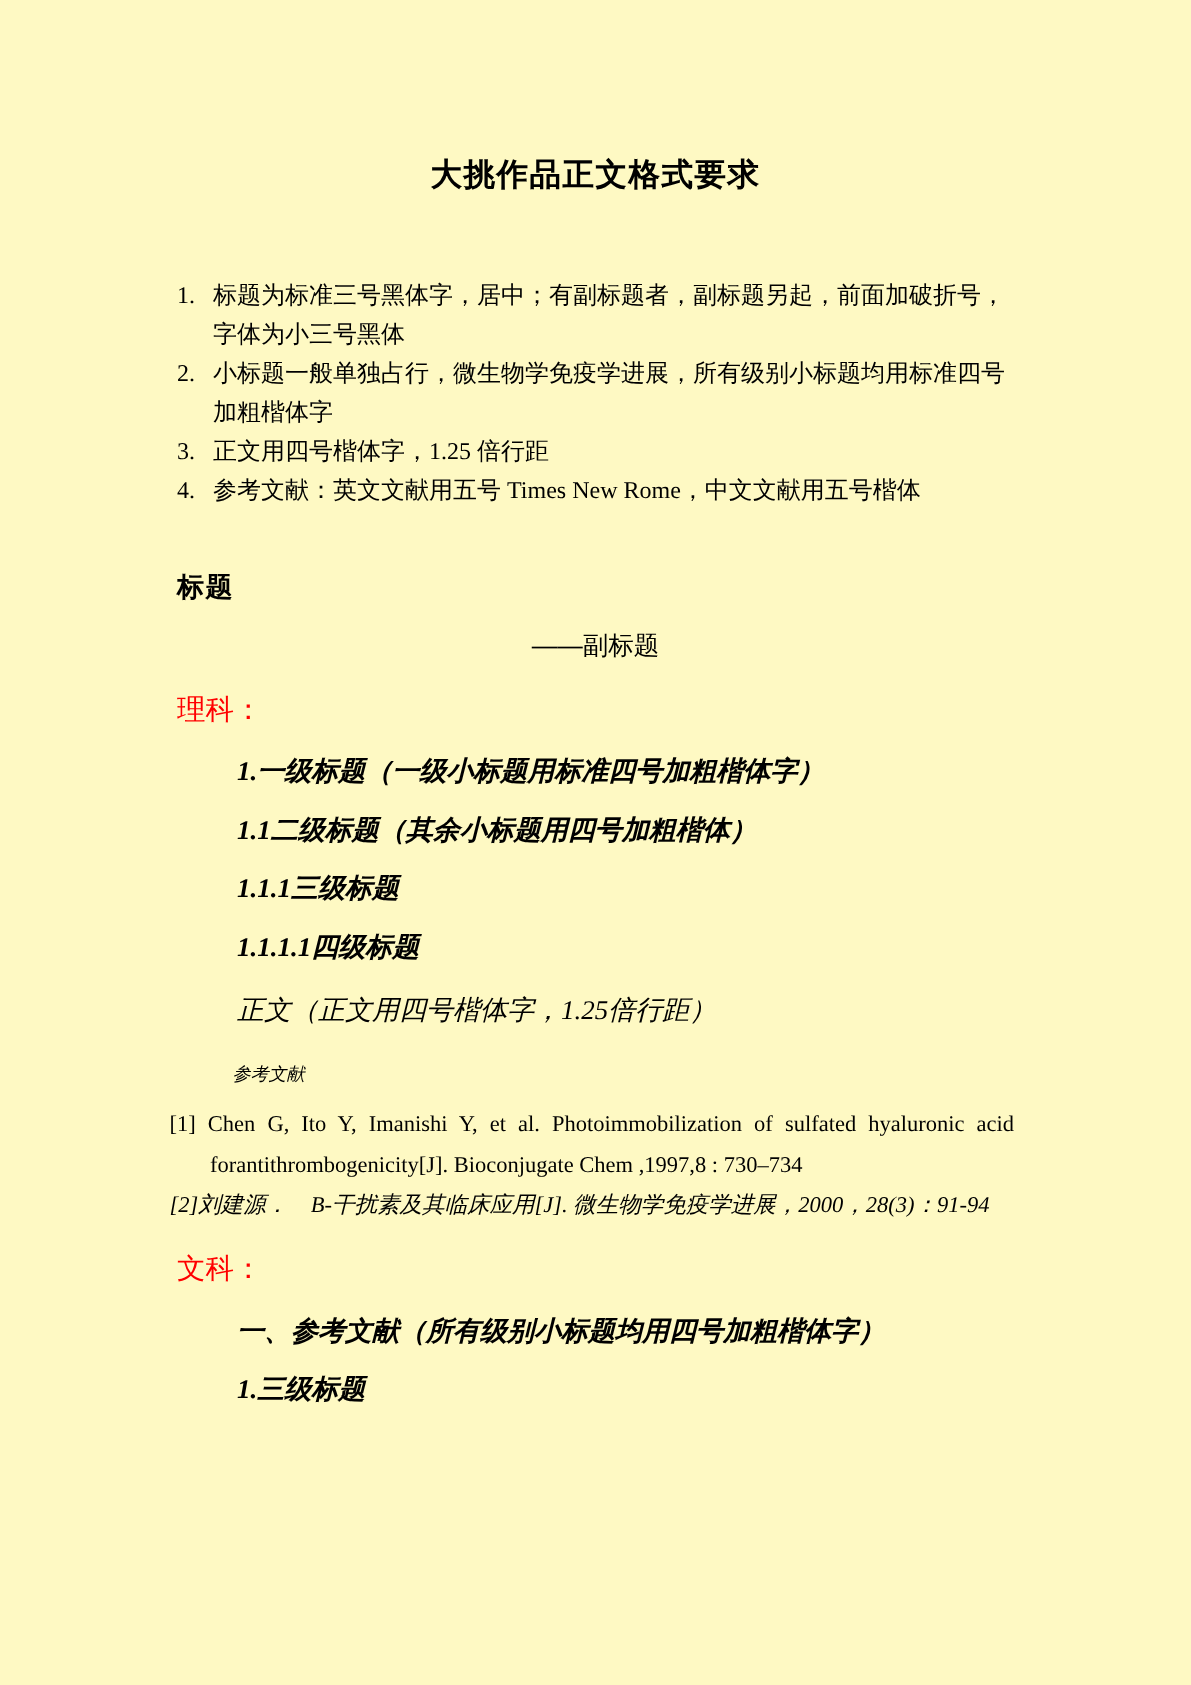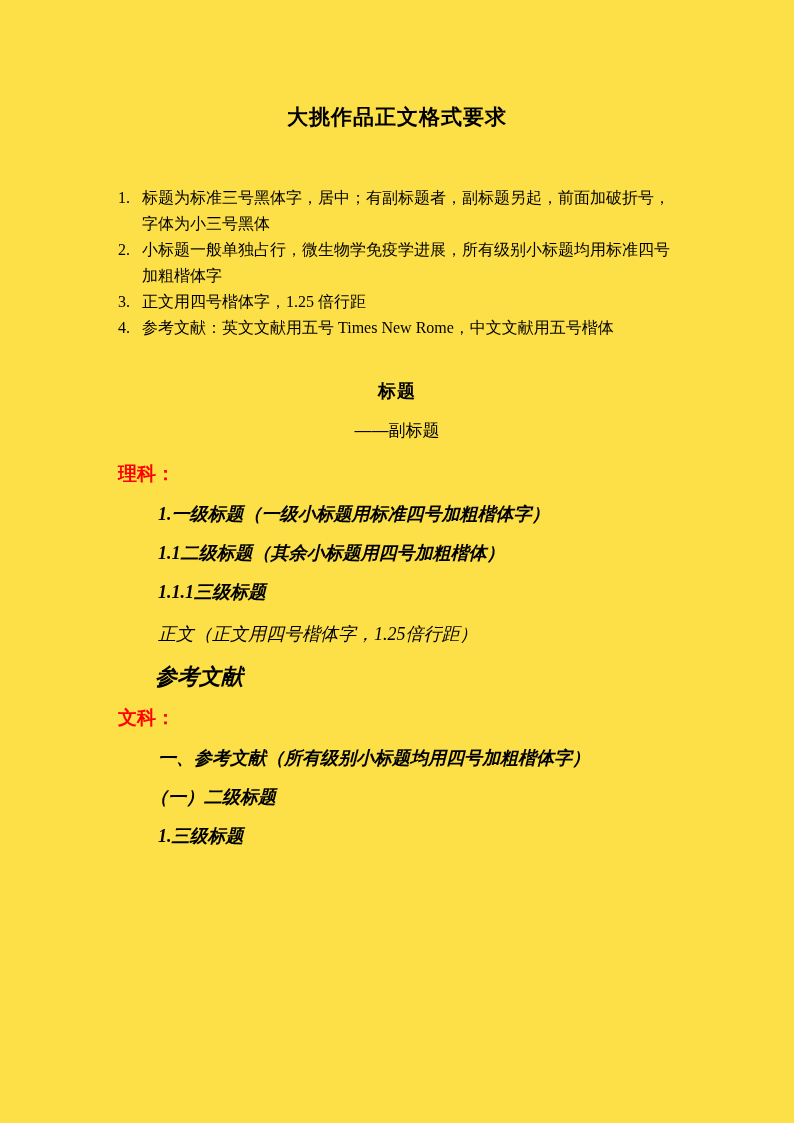--- a/index.html
+++ b/index.html
@@ -1,21 +1,21 @@
 <!DOCTYPE html>
 <html><head>
 <meta charset="utf-8">
 <style>
   html, body { margin: 0; padding: 0; background: #ffffff; }
   .page {
     position: relative;
     width: 794px;
     height: 1123px;
     margin: 0 auto;
-    background: #fde047;
+    background: #fef9c3;
     box-sizing: border-box;
     padding: 104px 118px 0 118px;
     font-family: "Liberation Serif", serif;
     color: #000000;
     overflow: hidden;
   }
 
   
   .doc-title {
     font-family: "Liberation Sans", sans-serif;
@@ -36,35 +36,34 @@
   .req-num { flex: 0 0 24px; }
   .req-text { flex: 1; }
 
   
   .sample-title {
     margin-top: 38px;
     font-family: "Liberation Sans", sans-serif;
     font-weight: bold;
     font-size: 18px;
     line-height: 24px;
-    text-align: center;
     letter-spacing: 1px;
   }
   .sample-subtitle {
     margin-top: 16px;
     font-family: Liberation Sans, sans-serif;
     font-size: 17px;
     line-height: 24px;
     text-align: center;
   }
 
   
   .section-label {
     font-family: "Liberation Sans", sans-serif;
-    font-weight: bold;
+    font-weight: normal;
     font-size: 19px;
     line-height: 26px;
   }
   .science-label { margin-top: 18px; }
   .liberal-label { margin-top: 16px; }
 
   
   .kaiti-heading {
     font-family: "Liberation Serif", serif;
     font-style: italic;
@@ -82,22 +81,22 @@
     font-style: italic;
     font-size: 18px;
     line-height: 24px;
     margin-top: 18px;
     padding-left: 40px;
   }
 
   .refs-heading {
     font-family: "Liberation Serif", serif;
     font-style: italic;
-    font-weight: bold;
-    font-size: 22px;
+    font-weight: normal;
+    font-size: 12px;
     line-height: 24px;
     margin-top: 19px;
     padding-left: 37px;
   }
 
   
   .refs {
     margin-top: 9px;
     margin-left: -5px;
     font-size: 15px;
@@ -141,25 +140,32 @@
   </div>
 
   <div class="sample-title">标题</div>
   <div class="sample-subtitle">——副标题</div>
 
   <div class="section-label science-label" style="color: rgb(255, 0, 0);">理科：</div>
 
   <div class="kaiti-heading">1.一级标题（一级小标题用标准四号加粗楷体字）</div>
   <div class="kaiti-heading">1.1二级标题（其余小标题用四号加粗楷体）</div>
   <div class="kaiti-heading">1.1.1三级标题</div>
+  <div class="kaiti-heading">1.1.1.1四级标题</div>
 
   <div class="kaiti-body">正文（正文用四号楷体字，1.25倍行距）</div>
 
   <div class="refs-heading">参考文献</div>
 
+  <div class="refs">
+    <div>
+      <div class="ref-en-line1">[1] Chen G, Ito Y, Imanishi Y, et al. Photoimmobilization of sulfated hyaluronic acid</div>
+      <div class="ref-en-line2">forantithrombogenicity[J]. Bioconjugate Chem ,1997,8 : 730–734</div>
+    </div>
+    <div class="ref-cn">[2]刘建源．　B-干扰素及其临床应用[J]. 微生物学免疫学进展，2000，28(3)：91-94</div>
+  </div>
 
   <div class="section-label liberal-label" style="color: rgb(255, 0, 0);">文科：</div>
 
   <div class="kaiti-heading">一、参考文献（所有级别小标题均用四号加粗楷体字）</div>
-  <div class="kaiti-heading paren-indent">（一）二级标题</div>
   <div class="kaiti-heading">1.三级标题</div>
 
 </div>
 
 </body></html>

